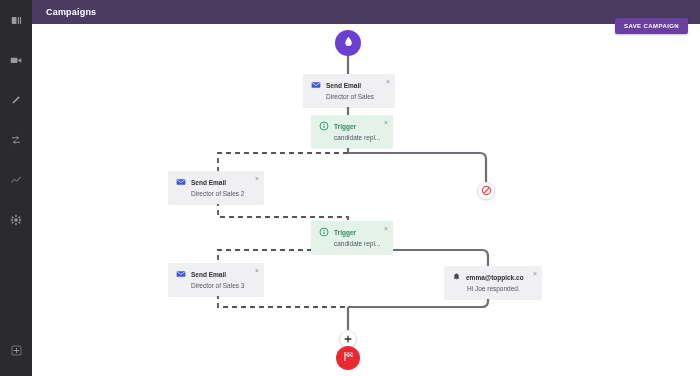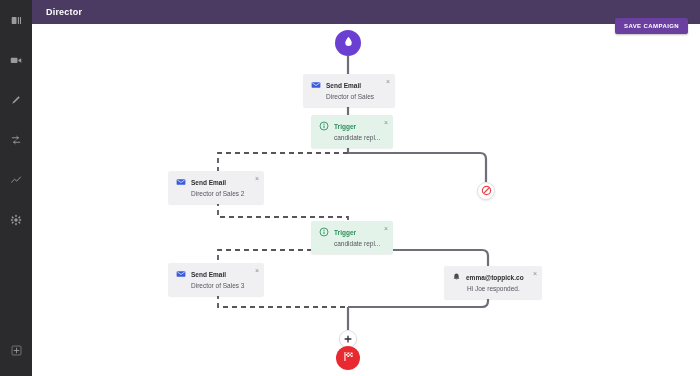--- a/index.html
+++ b/index.html
@@ -196,21 +196,21 @@
       <span>
         <svg width="11" height="11" viewBox="0 0 16 16" fill="none">
           <rect x="1.5" y="1.5" width="13" height="13" rx="1.5" stroke="#7e7e86" stroke-width="1.2" fill="none"></rect>
           <path d="M8 4.6 V11.4 M4.6 8 H11.4" stroke="#9a9aa0" stroke-width="1.3" stroke-linecap="round"></path>
         </svg>
       </span>
     </div>
   </nav>
 
   <header class="header">
-    <span class="header-title">Director</span>
+    <span class="header-title">Campaigns</span>
   </header>
 
   <main class="canvas">
 
     <button class="save-btn">SAVE CAMPAIGN</button>
 
     <svg class="wires" viewBox="0 0 668 352">
       <g stroke="#6e6e76" stroke-width="2.2" fill="none" stroke-linecap="butt">
 
         <line x1="316" y1="32" x2="316" y2="50"></line>

